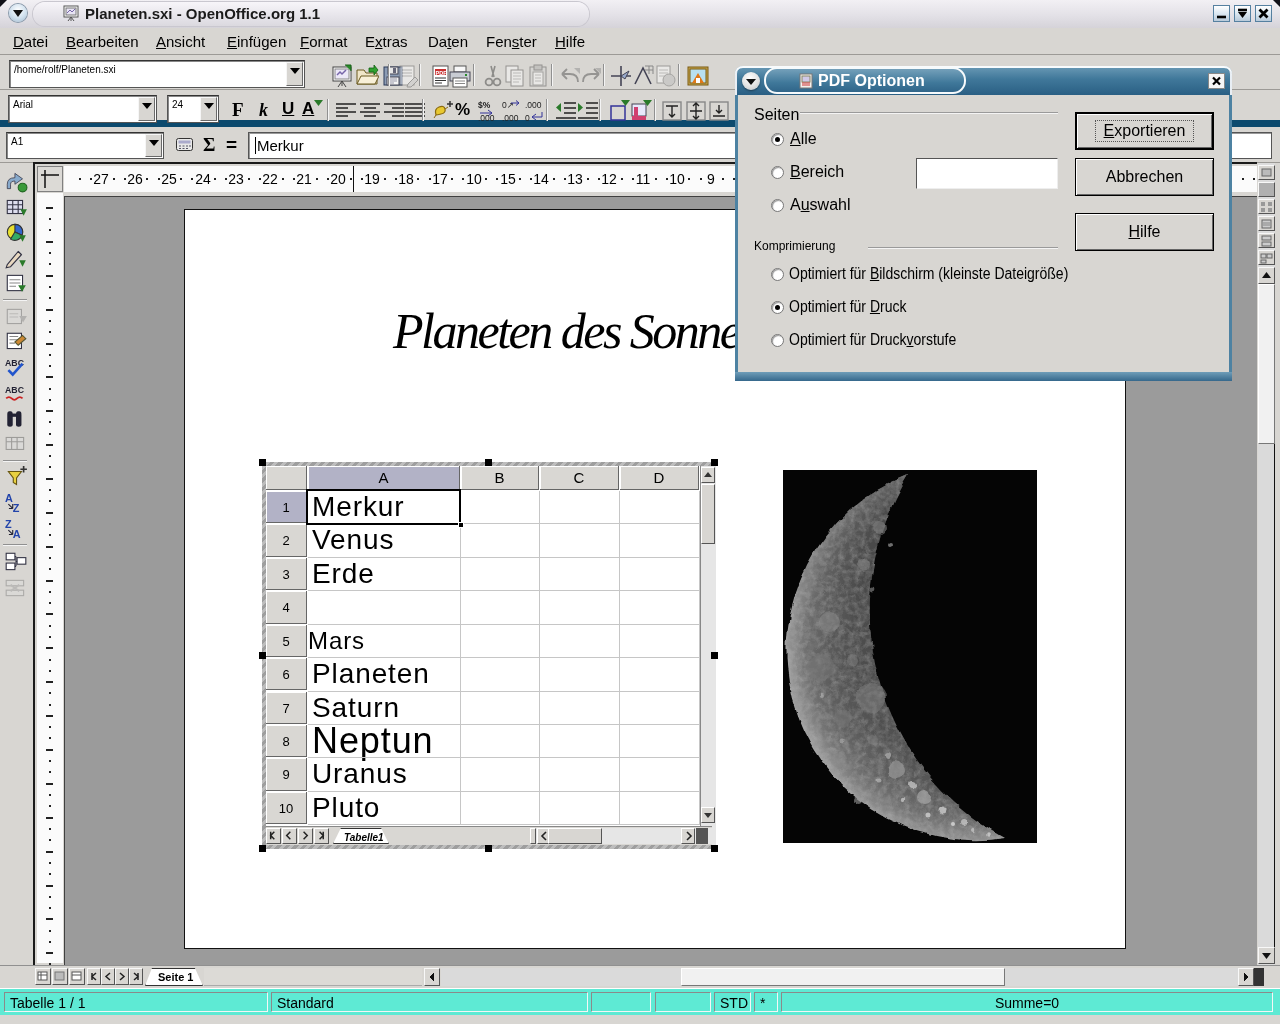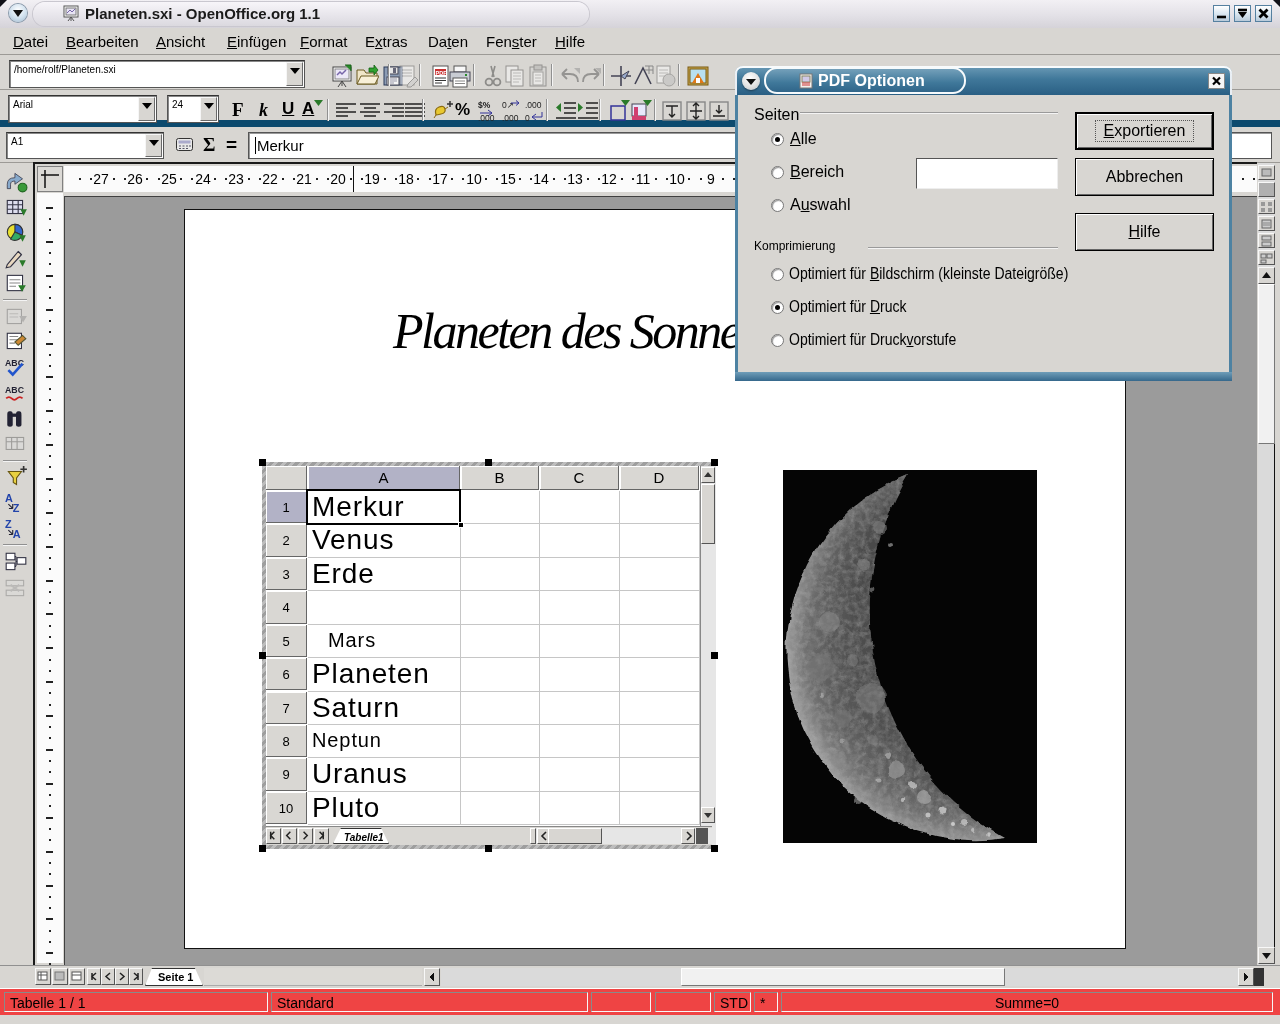--- a/index.html
+++ b/index.html
@@ -43,21 +43,21 @@
 #ltbar .lsep{position:absolute;left:3px;width:24px;height:1px;background:#909090;box-shadow:0 1px 0 #f4f4f4}
 
 #canvas{position:absolute;left:64px;top:196px;width:1193px;height:769px;background:#9b9b9b;border-top:1px solid #404040;border-left:1px solid #404040;overflow:hidden}
 #page{position:absolute;left:119px;top:12px;width:942px;height:740px;background:#fff;border:1px solid #111}
 #bigtitle{position:absolute;left:208px;top:92px;font-family:"Liberation Serif",serif;font-style:italic;font-size:50px;color:#000;white-space:nowrap;letter-spacing:-2.5px}
 
 #vscol{position:absolute;left:1258px;top:163px;width:17px;height:802px;background:#dcdcdc}
 .vsbtn{position:absolute;left:0;width:17px;height:15px;background:#d8d6d2;border:1px solid;border-color:#f8f8f8 #555 #555 #f8f8f8}
 
 #tabrow{position:absolute;left:0;top:965px;width:1280px;height:23px;background:#d8d6d2}
-#statusbar{position:absolute;left:0;top:988px;width:1280px;height:27px;background:#ef4444;border-top:1px solid #fff}
+#statusbar{position:absolute;left:0;top:988px;width:1280px;height:27px;background:#5eead4;border-top:1px solid #fff}
 .sfield{position:absolute;top:3px;height:20px;border:1px solid;border-color:#8a8a8a #f6f6f6 #f6f6f6 #8a8a8a;font-size:14px;color:#000;padding:2px 5px 0 5px}
 </style></head><body>
 
 <div id="titlebar">
  <div class="pill"></div>
  <div id="menu-btn"></div>
  <svg id="tb-ico" viewBox="0 0 16 16">
       <rect x="1" y="1" width="14" height="11" fill="#fff" stroke="#555"></rect>
       <rect x="3" y="3" width="10" height="7" fill="#e8e4f4" stroke="#777"></rect>
       <path d="M4 8 L7 5 L9 7 L12 4" stroke="#7766aa" fill="none"></path>
@@ -586,27 +586,27 @@
         </div>
 <div style="position:absolute;left:435px;top:18px;width:14px;height:60px;background:#d8d6d2;border:1px solid;border-color:#fff #555 #555 #fff"></div>
 <div style="position:absolute;left:0;top:25.0px;width:41px;height:32.4px;background:#b2b2c6;border-right:1px solid #666;border-bottom:1px solid #666;box-shadow:inset 1px 1px 0 #fff;text-align:center;font-size:13px;line-height:33px">1</div>
 <div style="position:absolute;left:42px;top:25.0px;width:405px;height:33.4px;font-size:28px;letter-spacing:0.9px;color:#000;white-space:nowrap;padding-left:4px;line-height:31px">Merkur</div>
 <div style="position:absolute;left:0;top:58.4px;width:41px;height:32.4px;background:#d9d7d3;border-right:1px solid #666;border-bottom:1px solid #666;box-shadow:inset 1px 1px 0 #fff;text-align:center;font-size:13px;line-height:33px">2</div>
 <div style="position:absolute;left:42px;top:58.4px;width:405px;height:33.4px;font-size:28px;letter-spacing:0.9px;color:#000;white-space:nowrap;padding-left:4px;line-height:31px">Venus</div>
 <div style="position:absolute;left:0;top:91.8px;width:41px;height:32.4px;background:#d9d7d3;border-right:1px solid #666;border-bottom:1px solid #666;box-shadow:inset 1px 1px 0 #fff;text-align:center;font-size:13px;line-height:33px">3</div>
 <div style="position:absolute;left:42px;top:91.8px;width:405px;height:33.4px;font-size:28px;letter-spacing:0.9px;color:#000;white-space:nowrap;padding-left:4px;line-height:31px">Erde</div>
 <div style="position:absolute;left:0;top:125.3px;width:41px;height:32.4px;background:#d9d7d3;border-right:1px solid #666;border-bottom:1px solid #666;box-shadow:inset 1px 1px 0 #fff;text-align:center;font-size:13px;line-height:33px">4</div>
 <div style="position:absolute;left:0;top:158.7px;width:41px;height:32.4px;background:#d9d7d3;border-right:1px solid #666;border-bottom:1px solid #666;box-shadow:inset 1px 1px 0 #fff;text-align:center;font-size:13px;line-height:33px">5</div>
-<div style="position:absolute;left:42px;top:158.7px;width:405px;height:33.4px;font-size:20px;letter-spacing:0.9px;color:#000;white-space:nowrap;padding-left:20px;line-height:31px">Mars</div>
+<div style="position:absolute;left:42px;top:158.7px;width:405px;height:33.4px;font-size:24px;letter-spacing:0.9px;color:#000;white-space:nowrap;padding-left:0;line-height:31px">Mars</div>
 <div style="position:absolute;left:0;top:192.1px;width:41px;height:32.4px;background:#d9d7d3;border-right:1px solid #666;border-bottom:1px solid #666;box-shadow:inset 1px 1px 0 #fff;text-align:center;font-size:13px;line-height:33px">6</div>
 <div style="position:absolute;left:42px;top:192.1px;width:405px;height:33.4px;font-size:28px;letter-spacing:0.9px;color:#000;white-space:nowrap;padding-left:4px;line-height:31px">Planeten</div>
 <div style="position:absolute;left:0;top:225.5px;width:41px;height:32.4px;background:#d9d7d3;border-right:1px solid #666;border-bottom:1px solid #666;box-shadow:inset 1px 1px 0 #fff;text-align:center;font-size:13px;line-height:33px">7</div>
 <div style="position:absolute;left:42px;top:225.5px;width:405px;height:33.4px;font-size:28px;letter-spacing:0.9px;color:#000;white-space:nowrap;padding-left:4px;line-height:31px">Saturn</div>
 <div style="position:absolute;left:0;top:258.9px;width:41px;height:32.4px;background:#d9d7d3;border-right:1px solid #666;border-bottom:1px solid #666;box-shadow:inset 1px 1px 0 #fff;text-align:center;font-size:13px;line-height:33px">8</div>
-<div style="position:absolute;left:42px;top:258.9px;width:405px;height:33.4px;font-size:20px;letter-spacing:0.9px;color:#000;white-space:nowrap;padding-left:4px;line-height:31px">Neptun</div>
+<div style="position:absolute;left:42px;top:258.9px;width:405px;height:33.4px;font-size:36px;letter-spacing:0.9px;color:#000;white-space:nowrap;padding-left:4px;line-height:31px">Neptun</div>
 <div style="position:absolute;left:0;top:292.4px;width:41px;height:32.4px;background:#d9d7d3;border-right:1px solid #666;border-bottom:1px solid #666;box-shadow:inset 1px 1px 0 #fff;text-align:center;font-size:13px;line-height:33px">9</div>
 <div style="position:absolute;left:42px;top:292.4px;width:405px;height:33.4px;font-size:28px;letter-spacing:0.9px;color:#000;white-space:nowrap;padding-left:4px;line-height:31px">Uranus</div>
 <div style="position:absolute;left:0;top:325.8px;width:41px;height:32.4px;background:#d9d7d3;border-right:1px solid #666;border-bottom:1px solid #666;box-shadow:inset 1px 1px 0 #fff;text-align:center;font-size:13px;line-height:33px">10</div>
 <div style="position:absolute;left:42px;top:325.8px;width:405px;height:33.4px;font-size:28px;letter-spacing:0.9px;color:#000;white-space:nowrap;padding-left:4px;line-height:31px">Pluto</div>
 <div style="position:absolute;left:194px;top:25px;width:1px;height:334px;background:#c6c6c6"></div>
 <div style="position:absolute;left:273px;top:25px;width:1px;height:334px;background:#c6c6c6"></div>
 <div style="position:absolute;left:353px;top:25px;width:1px;height:334px;background:#c6c6c6"></div>
 <div style="position:absolute;left:433px;top:25px;width:1px;height:334px;background:#c6c6c6"></div>
 <div style="position:absolute;left:42px;top:57px;width:392px;height:1px;background:#c6c6c6"></div>
 <div style="position:absolute;left:42px;top:91px;width:392px;height:1px;background:#c6c6c6"></div>

